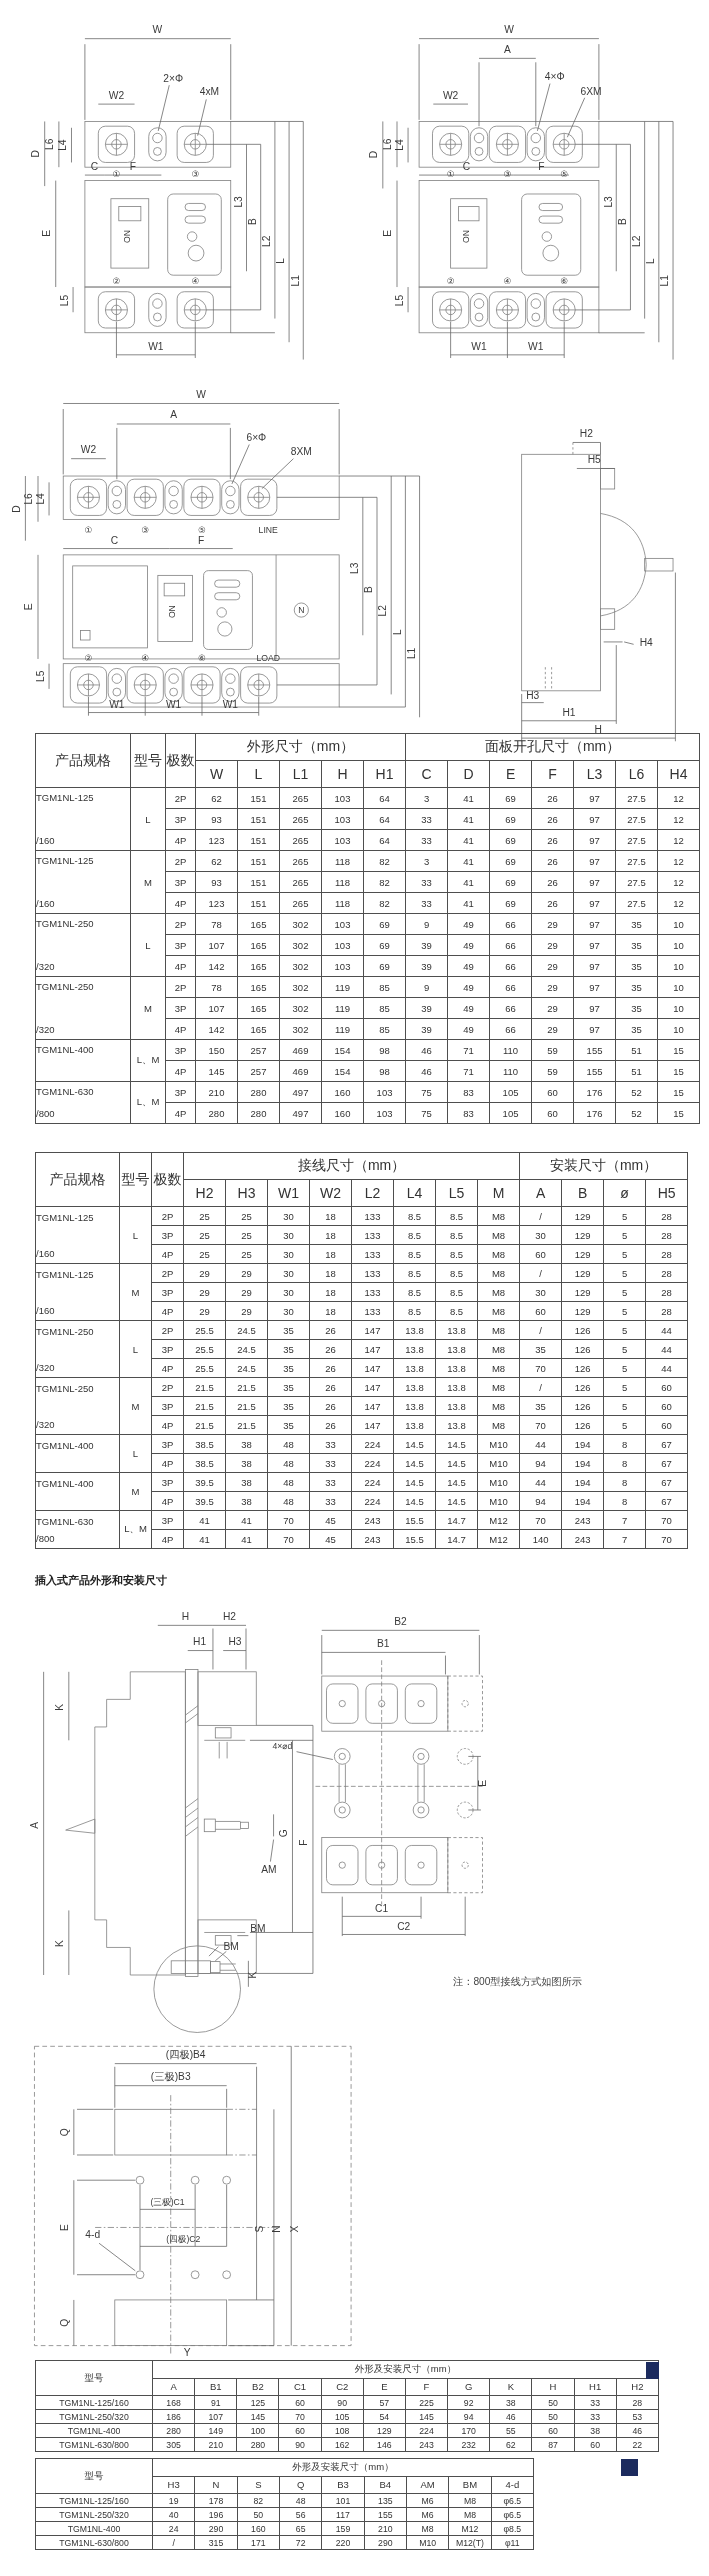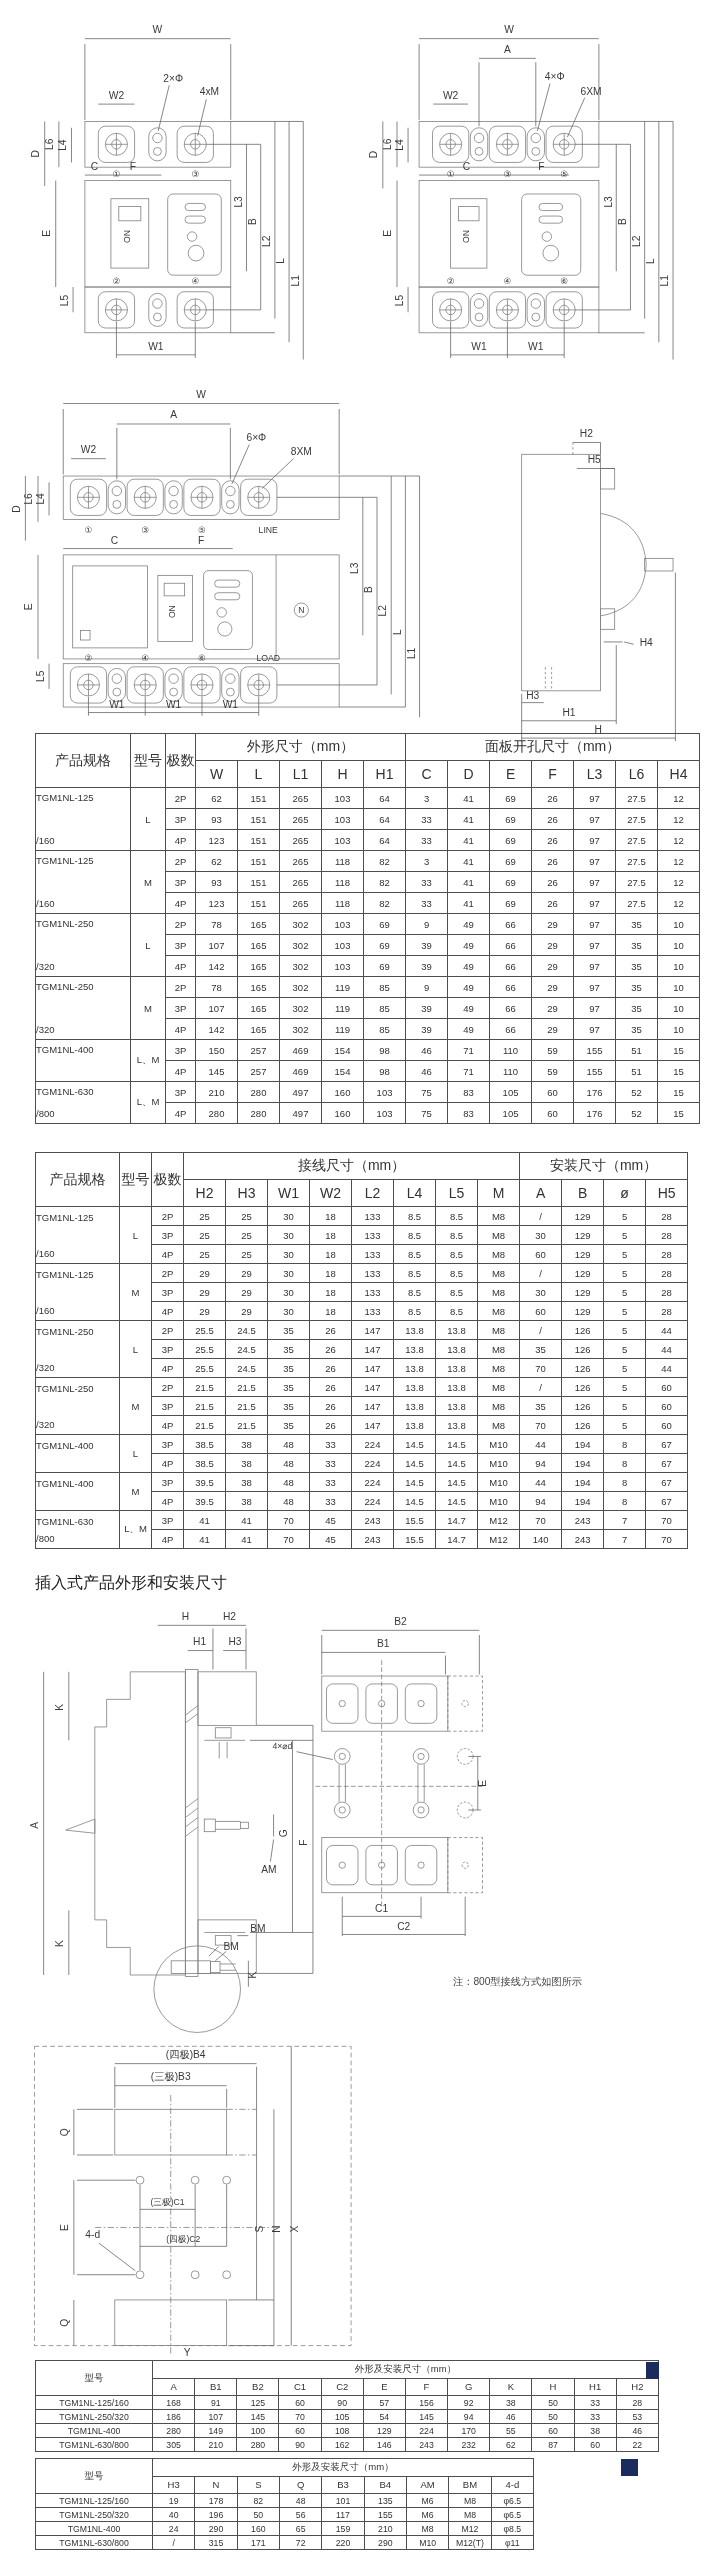--- a/index.html
+++ b/index.html
@@ -13,21 +13,21 @@
   .tbl{position:absolute;}
   table.dim{border-collapse:collapse;width:100%;table-layout:fixed;color:#333;}
   table.dim th,table.dim td{border:0.8px solid #4e4e4e;font-weight:400;text-align:center;padding:0;overflow:hidden;white-space:nowrap;}
   .big th{font-size:14px;height:26px;}
   .big td{font-size:9.5px;}
   .small th{font-size:9.5px;height:16.6px;}
   .small td{font-size:8.7px;}
   td.spec{text-align:left;padding-left:4.7px;}
   .specwrap{display:flex;flex-direction:column;justify-content:space-between;text-align:left;}
   .specwrap div{line-height:11px;}
-  .heading{position:absolute;font-size:16px;font-weight:normal;color:#222;}
+  .heading{position:absolute;font-size:11px;font-weight:bold;color:#222;}
   .note{position:absolute;font-size:10.2px;color:#444;}
   .accent{position:absolute;background:#1c2b5e;}
 </style>
 </head>
 <body>
 
 <svg width="0" height="0" style="position:absolute">
   <defs>
     <g id="padg">
       <rect x="-23" y="-23" width="46" height="46" rx="9"></rect>
@@ -1254,21 +1254,21 @@
       </thead>
       <tbody>
         <tr style="height: 14px;">
           <td>TGM1NL-125/160</td>
           <td>168</td>
           <td>91</td>
           <td>125</td>
           <td>60</td>
           <td>90</td>
           <td>57</td>
-          <td>156</td>
+          <td>225</td>
           <td>92</td>
           <td>38</td>
           <td>50</td>
           <td>33</td>
           <td>28</td>
         </tr>
         <tr style="height: 14px;">
           <td>TGM1NL-250/320</td>
           <td>186</td>
           <td>107</td>

